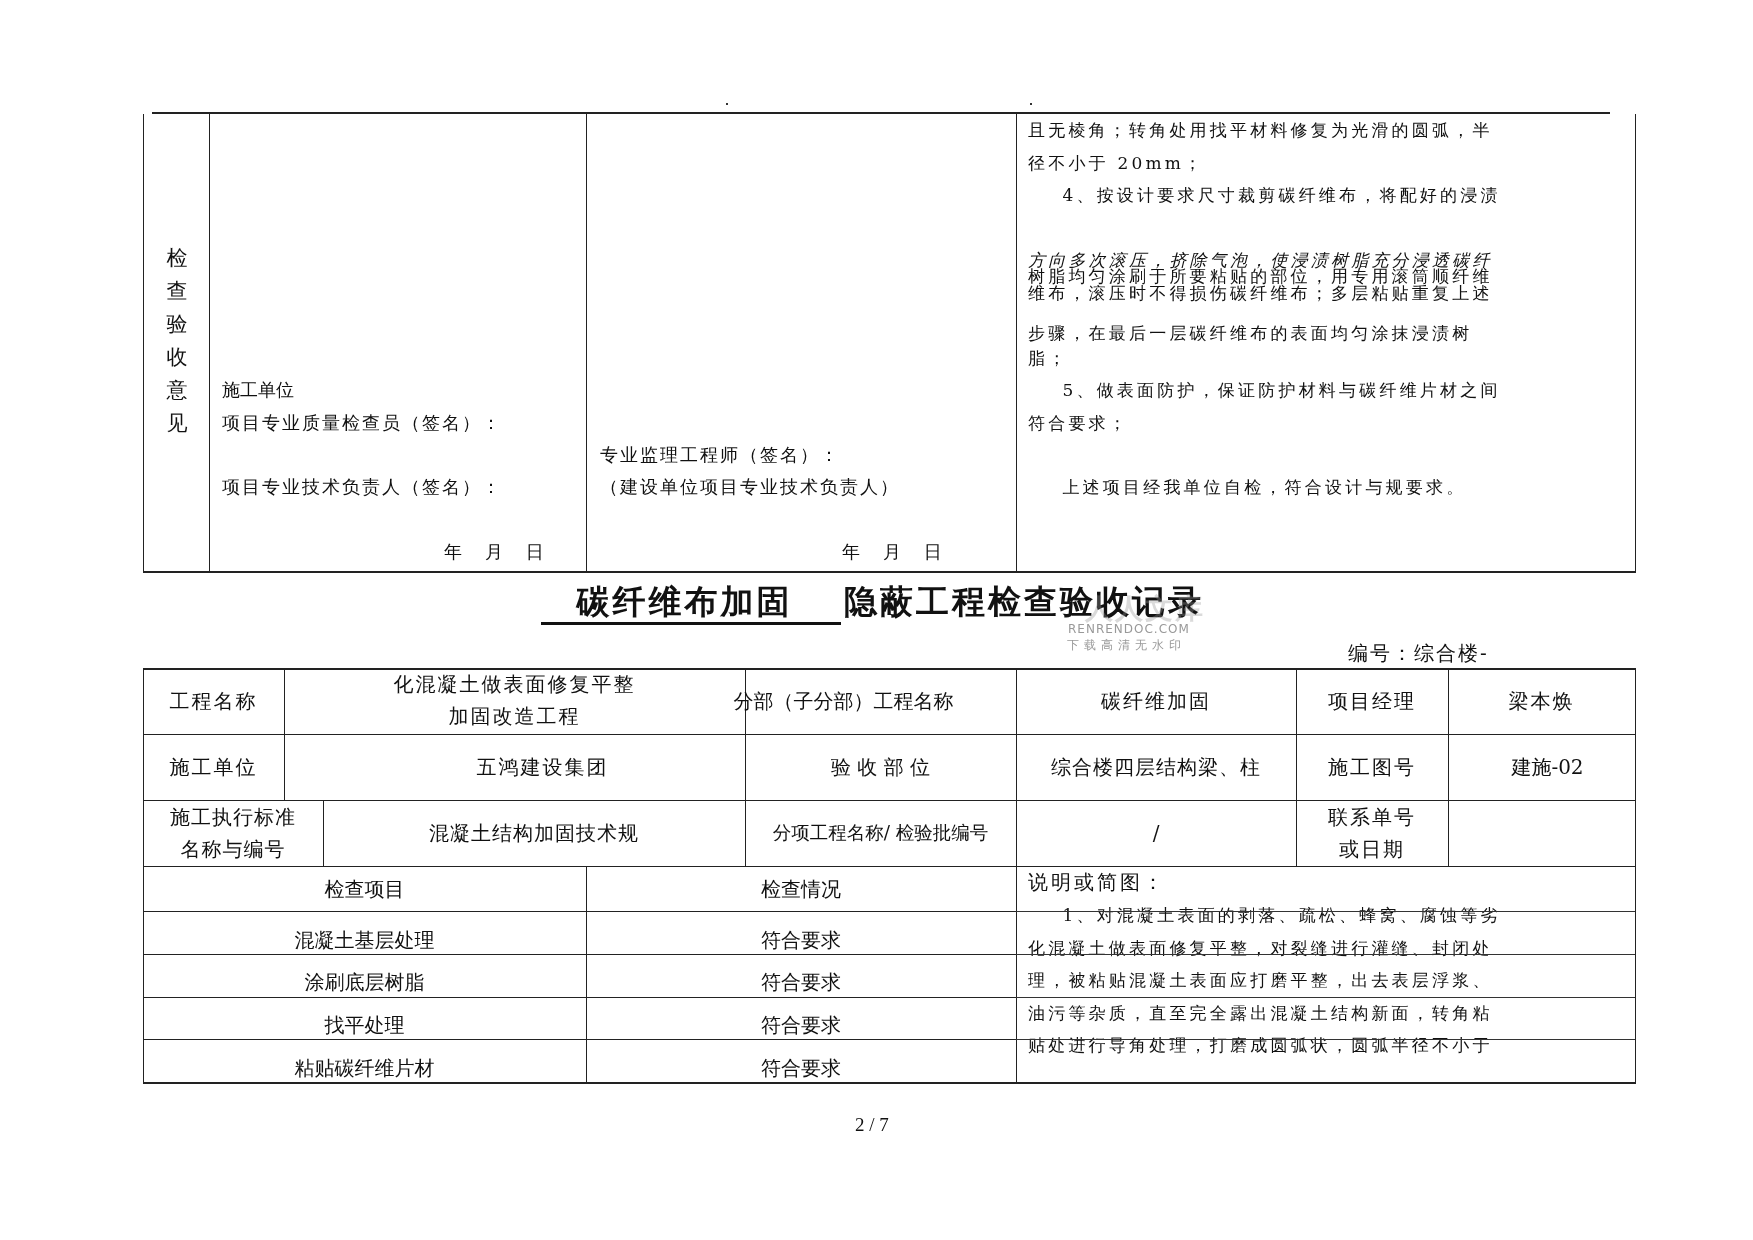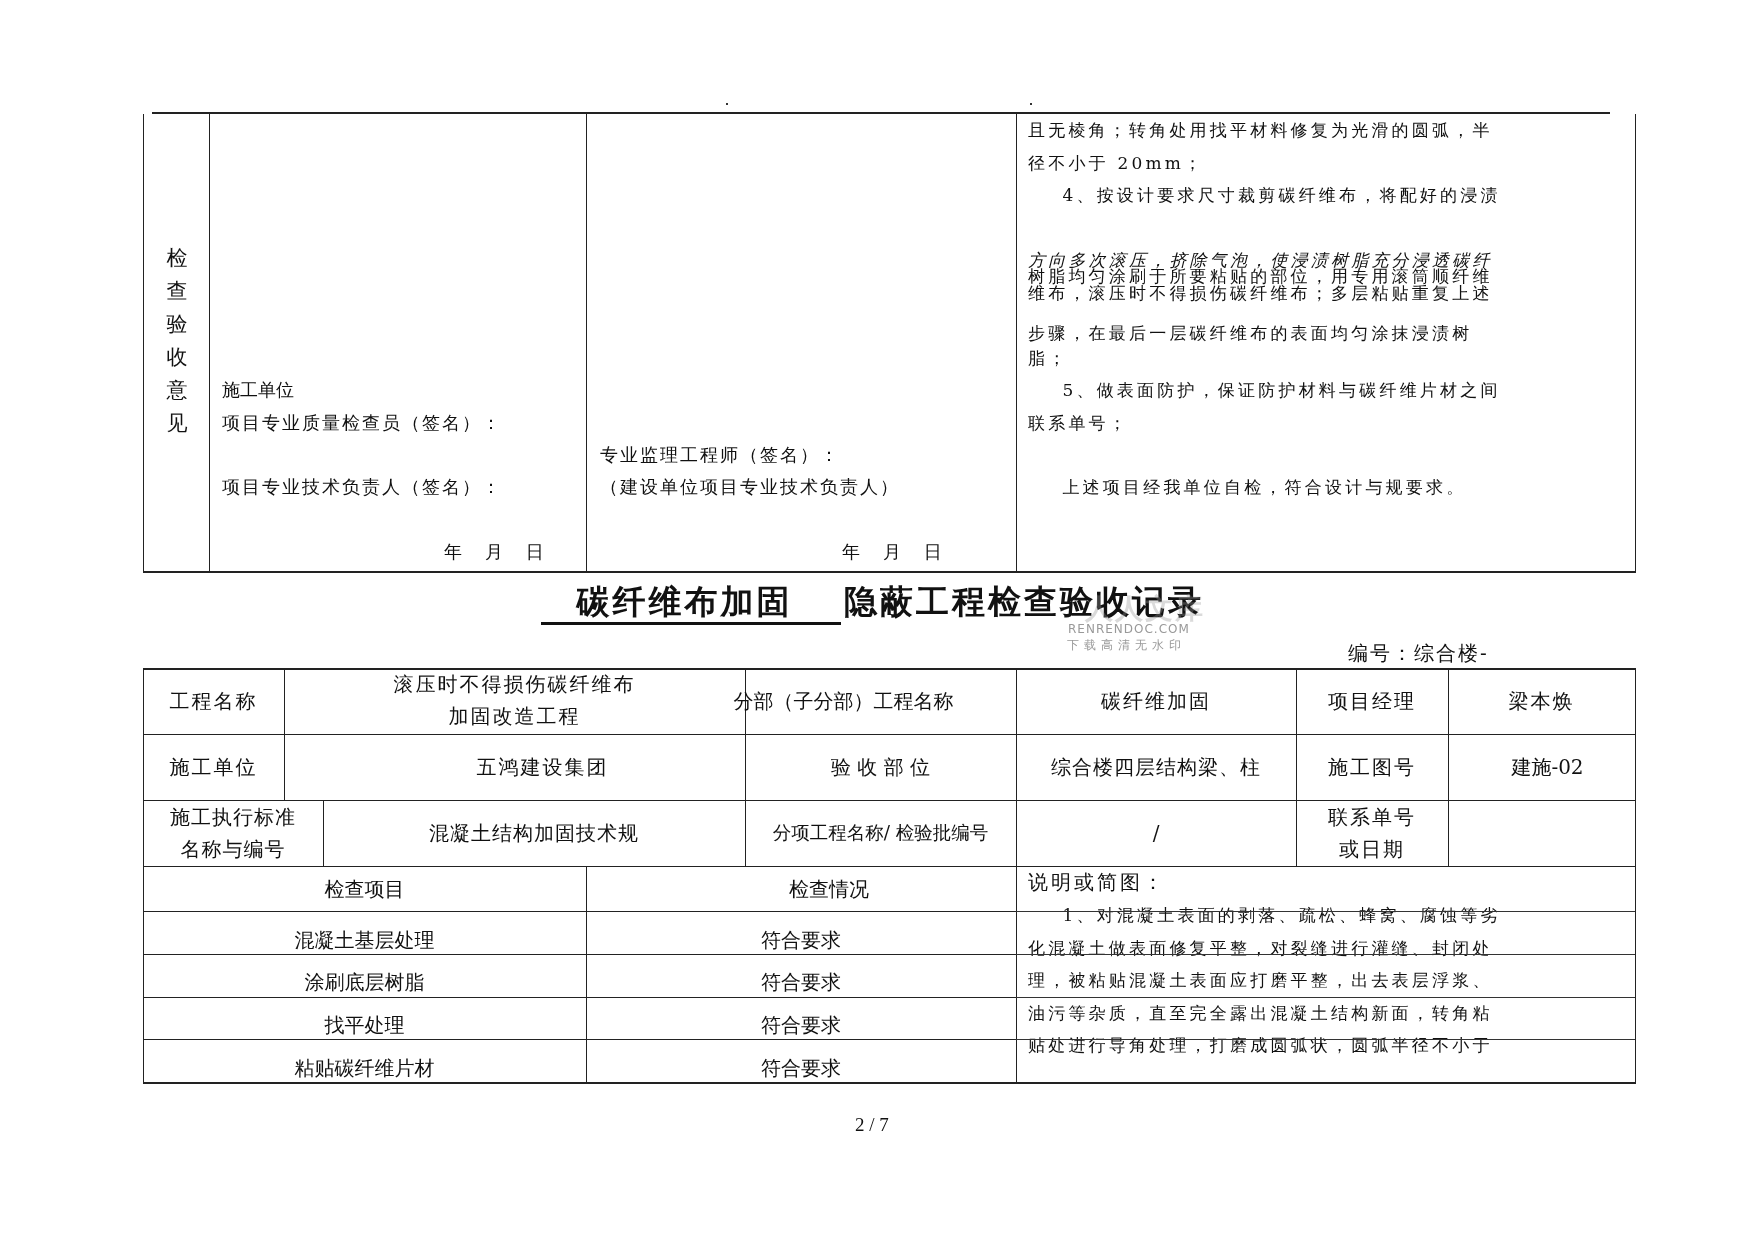--- a/index.html
+++ b/index.html
@@ -58,21 +58,21 @@
   <div>
     <div class="body-para" style="left:1028px;top:114px;white-space:pre;">且无棱角；转角处用找平材料修复为光滑的圆弧，半</div>
     <div class="body-para" style="left:1028px;top:147px;white-space:pre;">径不小于 20mm；</div>
     <div class="body-para" style="left:1028px;top:179px;white-space:pre;">    4、按设计要求尺寸裁剪碳纤维布，将配好的浸渍</div>
     <div class="body-para" style="left:1028px;top:212px;white-space:pre;margin-top:48px;">树脂均匀涂刷于所要粘贴的部位，用专用滚筒顺纤维</div>
     <div class="body-para" style="left:1028px;top:244px;white-space:pre;font-style:italic;">方向多次滚压，挤除气泡，使浸渍树脂充分浸透碳纤</div>
     <div class="body-para" style="left:1028px;top:277px;white-space:pre;">维布，滚压时不得损伤碳纤维布；多层粘贴重复上述</div>
     <div class="body-para" style="left:1028px;top:309px;white-space:pre;margin-top:8px;">步骤，在最后一层碳纤维布的表面均匀涂抹浸渍树</div>
     <div class="body-para" style="left:1028px;top:342px;white-space:pre;">脂；</div>
     <div class="body-para" style="left:1028px;top:374px;white-space:pre;">    5、做表面防护，保证防护材料与碳纤维片材之间</div>
-    <div class="body-para" style="left:1028px;top:407px;white-space:pre;">联系单号；</div>
+    <div class="body-para" style="left:1028px;top:407px;white-space:pre;">符合要求；</div>
     <div class="body-para" style="left:1028px;top:471px;white-space:pre;">    上述项目经我单位自检，符合设计与规要求。</div>
   </div>
 </section>
 
 <div class="title">
   <span style="white-space:pre;"> 碳纤维布加固 </span><span style="margin-left:37px;text-align:right;">隐蔽工程检查验收记录</span>
 </div>
 <div class="title-underline"></div>
 
 <div class="wm1">人人文库</div>
@@ -97,21 +97,21 @@
   <div class="line-v" style="left:284px;top:668px;height:132px;"></div>
   <div class="line-v" style="left:323px;top:800px;height:66px;"></div>
   <div class="line-v" style="left:745px;top:668px;height:198px;"></div>
   <div class="line-v" style="left:586px;top:866px;height:216px;"></div>
   <div class="line-v" style="left:1016px;top:668px;height:415px;"></div>
   <div class="line-v" style="left:1296px;top:668px;height:198px;"></div>
   <div class="line-v" style="left:1448px;top:668px;height:198px;"></div>
   <div class="line-v" style="left:1635px;top:668px;height:415px;"></div>
 
   <div class="cell-text center" style="left:143px;top:685px;width:141px;letter-spacing:2px;">工程名称</div>
-  <div class="cell-text center" style="left:284px;top:668px;width:461px;letter-spacing:2px;">滚压时不得损伤碳纤维布</div>
+  <div class="cell-text center" style="left:284px;top:668px;width:461px;letter-spacing:2px;">化混凝土做表面修复平整</div>
   <div class="cell-text center" style="left:284px;top:700px;width:461px;letter-spacing:2px;">加固改造工程</div>
   <div class="cell-text center" style="left:708px;top:685px;width:271px;">分部（子分部）工程名称</div>
   <div class="cell-text center" style="left:1016px;top:685px;width:280px;letter-spacing:2px;">碳纤维加固</div>
   <div class="cell-text center" style="left:1296px;top:685px;width:152px;letter-spacing:2px;">项目经理</div>
   <div class="cell-text center" style="left:1448px;top:685px;width:187px;letter-spacing:2px;">梁本焕</div>
 
   <div class="cell-text center" style="left:143px;top:751px;width:141px;letter-spacing:2px;">施工单位</div>
   <div class="cell-text center" style="left:284px;top:751px;width:461px;letter-spacing:2px;padding-left:28px;">五鸿建设集团</div>
   <div class="cell-text center" style="left:745px;top:751px;width:271px;white-space:pre;">验 收 部 位</div>
   <div class="cell-text center" style="left:1016px;top:751px;width:280px;letter-spacing:1px;">综合楼四层结构梁、柱</div>
@@ -121,21 +121,21 @@
   <div class="cell-text center" style="left:143px;top:801px;width:180px;letter-spacing:1px;">施工执行标准</div>
   <div class="cell-text center" style="left:143px;top:833px;width:180px;letter-spacing:1px;">名称与编号</div>
   <div class="cell-text center" style="left:323px;top:817px;width:422px;letter-spacing:1px;">混凝土结构加固技术规</div>
   <div class="cell-text center" style="left:745px;top:817px;width:271px;font-size:18.5px;">分项工程名称/ 检验批编号</div>
   <div class="cell-text center" style="left:1016px;top:817px;width:280px;">/</div>
   <div class="cell-text center" style="left:1296px;top:801px;width:152px;letter-spacing:2px;">联系单号</div>
   <div class="cell-text center" style="left:1296px;top:833px;width:152px;letter-spacing:2px;">或日期</div>
   <div class="cell-text center" style="left:1448px;top:817px;width:187px;"></div>
 
   <div class="cell-text center" style="left:143px;top:873px;width:443px;">检查项目</div>
-  <div class="cell-text center" style="left:586px;top:873px;width:430px;padding-left:28px;">检查情况</div>
+  <div class="cell-text center" style="left:586px;top:873px;width:430px;">检查情况</div>
   <div class="cell-text" style="left:1028px;top:866px;letter-spacing:3px;">说明或简图：</div>
 
   <div>
     <div class="cell-text center" style="left:143px;top:924px;width:443px;">混凝土基层处理</div>
     <div class="cell-text center" style="left:586px;top:924px;width:430px;">符合要求</div>
   </div>
   <div>
     <div class="cell-text center" style="left:143px;top:966px;width:443px;">涂刷底层树脂</div>
     <div class="cell-text center" style="left:586px;top:966px;width:430px;">符合要求</div>
   </div>

